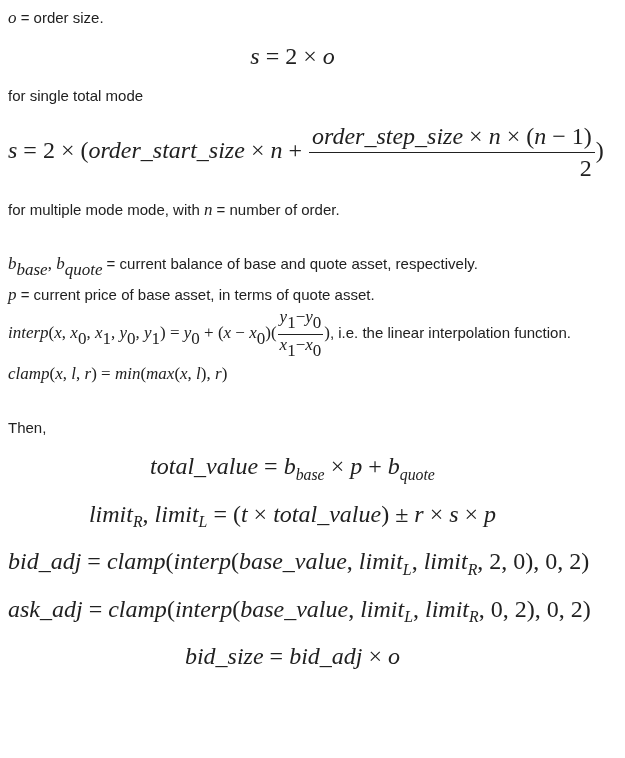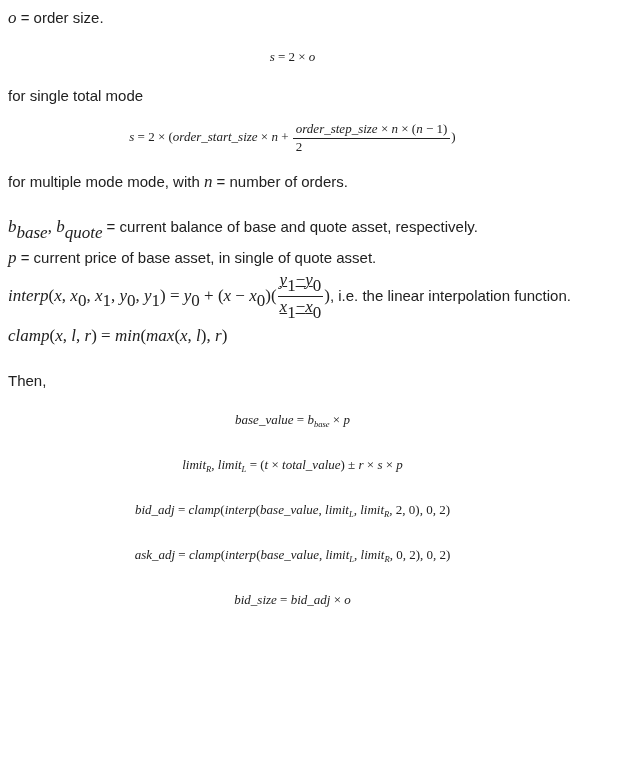--- a/index.html
+++ b/index.html
@@ -36,59 +36,59 @@
   .para .mi, .para .mo, .para .msub {
     font-size: 17px;
   }
   .sub {
     display: inline-block;
     font-size: 66%;
     vertical-align: -0.35em;
   }
   
   .eq {
-    font-size: 13px;
+    font-size: 24px;
     line-height: 27px;
     margin: 13px 40px 13px 0;
     text-align: center;
     font-family: "Liberation Serif", serif;
     white-space: nowrap;
   }
-  .gap-before { margin-top: 20px; }
+  .gap-before { margin-top: 29px; }
   
   .frac {
     display: inline-block;
     vertical-align: middle;
-    text-align: left;
+    text-align: right;
     margin: 0 1px;
   }
   .frac .num, .frac .den {
     display: block;
     padding: 0 3px;
     line-height: 1.3;
   }
   .frac .den { border-top: 1px solid #212121; }
   .para .frac {
     font-size: 62%;
     vertical-align: middle;
   }
-  .para .frac .num, .para .frac .den { line-height: 1.2; padding: 0 2px; text-decoration: underline; }
+  .para .frac .num, .para .frac .den { line-height: 1.2; padding: 0 2px; }
 </style>
 </head>
 <body>
 
 <div id="doc" style="background: rgb(255, 255, 255); color: rgb(33, 33, 33);">
     <div class="para"><span class="mi">o</span><span class="t"> = order size.</span></div>
     <div class="eq"><span class="mi">s</span><span class="mo"> = 2 × </span><span class="mi">o</span></div>
     <div class="para"><span class="t">for single total mode</span></div>
     <div class="eq"><span class="mi">s</span><span class="mo"> = 2 × (</span><span class="mi">order_start_size</span><span class="mo"> × </span><span class="mi">n</span><span class="mo"> + </span><span class="frac"><span class="num"><span class="mi">order_step_size</span><span class="mo"> × </span><span class="mi">n</span><span class="mo"> × (</span><span class="mi">n</span><span class="mo"> − 1)</span></span><span class="den"><span class="mo">2</span></span></span><span class="mo">)</span></div>
-    <div class="para"><span class="t">for multiple mode mode, with </span><span class="mi">n</span><span class="t"> = number of orders.</span></div>
+    <div class="para"><span class="t">for multiple mode mode, with </span><span class="mi">n</span><span class="t"> = number of order.</span></div>
     <div class="para gap-before"><span class="msub"><span class="mi">b</span><span class="mi sub">base</span></span><span class="mo">, </span><span class="msub"><span class="mi">b</span><span class="mi sub">quote</span></span><span class="t"> = current balance of base and quote asset, respectively.</span></div>
-    <div class="para"><span class="mi">p</span><span class="t"> = current price of base asset, in single of quote asset.</span></div>
+    <div class="para"><span class="mi">p</span><span class="t"> = current price of base asset, in terms of quote asset.</span></div>
     <div class="para"><span class="mi">interp</span><span class="mo">(</span><span class="mi">x</span><span class="mo">, </span><span class="msub"><span class="mi">x</span><span class="mo sub">0</span></span><span class="mo">, </span><span class="msub"><span class="mi">x</span><span class="mo sub">1</span></span><span class="mo">, </span><span class="msub"><span class="mi">y</span><span class="mo sub">0</span></span><span class="mo">, </span><span class="msub"><span class="mi">y</span><span class="mo sub">1</span></span><span class="mo">) = </span><span class="msub"><span class="mi">y</span><span class="mo sub">0</span></span><span class="mo"> + (</span><span class="mi">x</span><span class="mo"> − </span><span class="msub"><span class="mi">x</span><span class="mo sub">0</span></span><span class="mo">)(</span><span class="frac"><span class="num"><span class="msub"><span class="mi">y</span><span class="mo sub">1</span></span><span class="mo">−</span><span class="msub"><span class="mi">y</span><span class="mo sub">0</span></span></span><span class="den"><span class="msub"><span class="mi">x</span><span class="mo sub">1</span></span><span class="mo">−</span><span class="msub"><span class="mi">x</span><span class="mo sub">0</span></span></span></span><span class="mo">)</span><span class="t">, i.e. the linear interpolation function.</span></div>
     <div class="para"><span class="mi">clamp</span><span class="mo">(</span><span class="mi">x</span><span class="mo">, </span><span class="mi">l</span><span class="mo">, </span><span class="mi">r</span><span class="mo">) = </span><span class="mi">min</span><span class="mo">(</span><span class="mi">max</span><span class="mo">(</span><span class="mi">x</span><span class="mo">, </span><span class="mi">l</span><span class="mo">), </span><span class="mi">r</span><span class="mo">)</span></div>
     <div class="para gap-before"><span class="t">Then,</span></div>
-    <div class="eq"><span class="mi">base_value</span><span class="mo"> = </span><span class="msub"><span class="mi">b</span><span class="mi sub">base</span></span><span class="mo"> × </span><span class="mi">p</span></div>
+    <div class="eq"><span class="mi">total_value</span><span class="mo"> = </span><span class="msub"><span class="mi">b</span><span class="mi sub">base</span></span><span class="mo"> × </span><span class="mi">p</span><span class="mo"> + </span><span class="msub"><span class="mi">b</span><span class="mi sub">quote</span></span></div>
     <div class="eq"><span class="msub"><span class="mi">limit</span><span class="mi sub">R</span></span><span class="mo">, </span><span class="msub"><span class="mi">limit</span><span class="mi sub">L</span></span><span class="mo"> = (</span><span class="mi">t</span><span class="mo"> × </span><span class="mi">total_value</span><span class="mo">) ± </span><span class="mi">r</span><span class="mo"> × </span><span class="mi">s</span><span class="mo"> × </span><span class="mi">p</span></div>
     <div class="eq"><span class="mi">bid_adj</span><span class="mo"> = </span><span class="mi">clamp</span><span class="mo">(</span><span class="mi">interp</span><span class="mo">(</span><span class="mi">base_value</span><span class="mo">, </span><span class="msub"><span class="mi">limit</span><span class="mi sub">L</span></span><span class="mo">, </span><span class="msub"><span class="mi">limit</span><span class="mi sub">R</span></span><span class="mo">, 2, 0), 0, 2)</span></div>
     <div class="eq"><span class="mi">ask_adj</span><span class="mo"> = </span><span class="mi">clamp</span><span class="mo">(</span><span class="mi">interp</span><span class="mo">(</span><span class="mi">base_value</span><span class="mo">, </span><span class="msub"><span class="mi">limit</span><span class="mi sub">L</span></span><span class="mo">, </span><span class="msub"><span class="mi">limit</span><span class="mi sub">R</span></span><span class="mo">, 0, 2), 0, 2)</span></div>
     <div class="eq"><span class="mi">bid_size</span><span class="mo"> = </span><span class="mi">bid_adj</span><span class="mo"> × </span><span class="mi">o</span></div>
   </div>
 
 </body></html>

